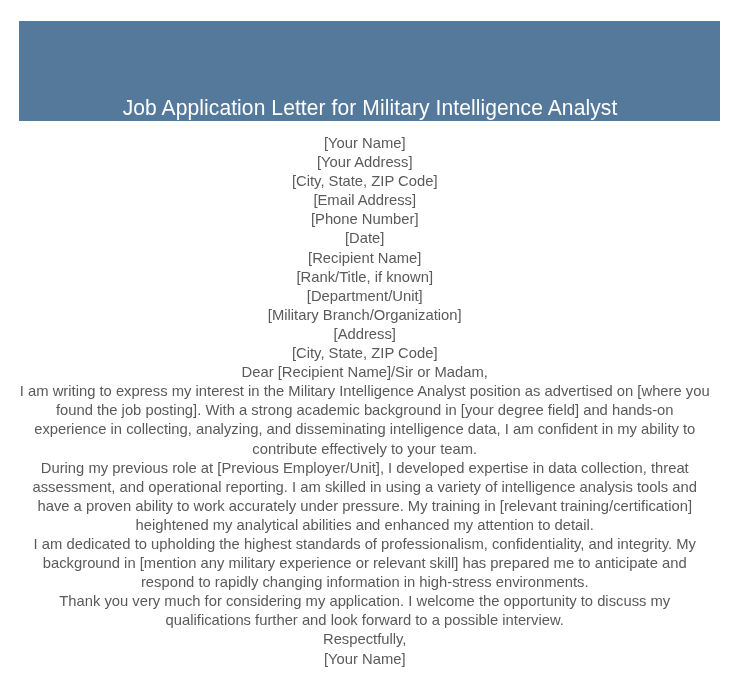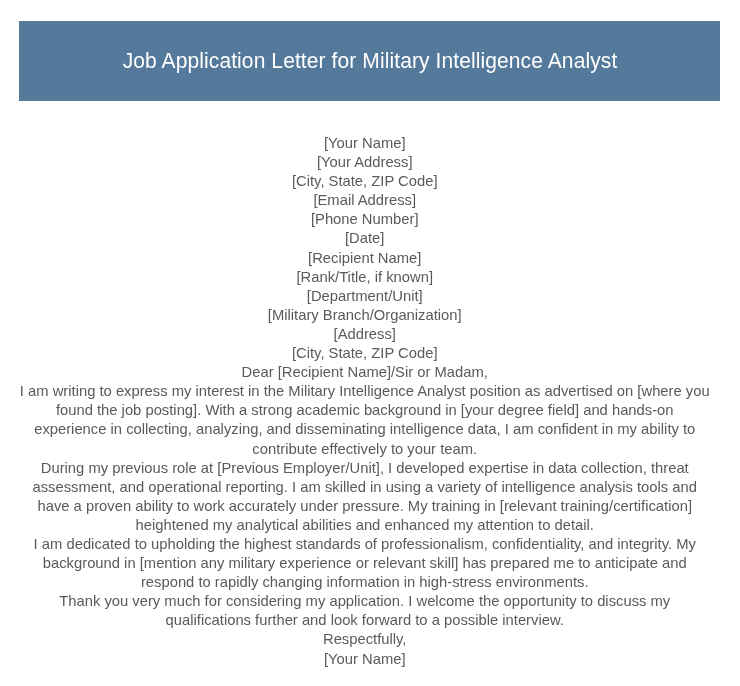--- a/index.html
+++ b/index.html
@@ -20,24 +20,24 @@
     width: 740px;
     height: 686px;
     background: #ffffff;
     box-sizing: border-box;
   }
   .header-banner {
     position: absolute;
     left: 19px;
     top: 21px;
     width: 701px;
-    height: 80px;
+    height: 100px;
     background: #54799b;
     display: flex;
-    align-items: center;
+    align-items: flex-end;
     justify-content: center;
     box-sizing: border-box;
   }
   .header-title {
     color: #ffffff;
     font-family: "Liberation Sans", sans-serif;
     font-size: 22px;
     font-weight: 400;
     letter-spacing: 0.1px;
     line-height: 26px;

